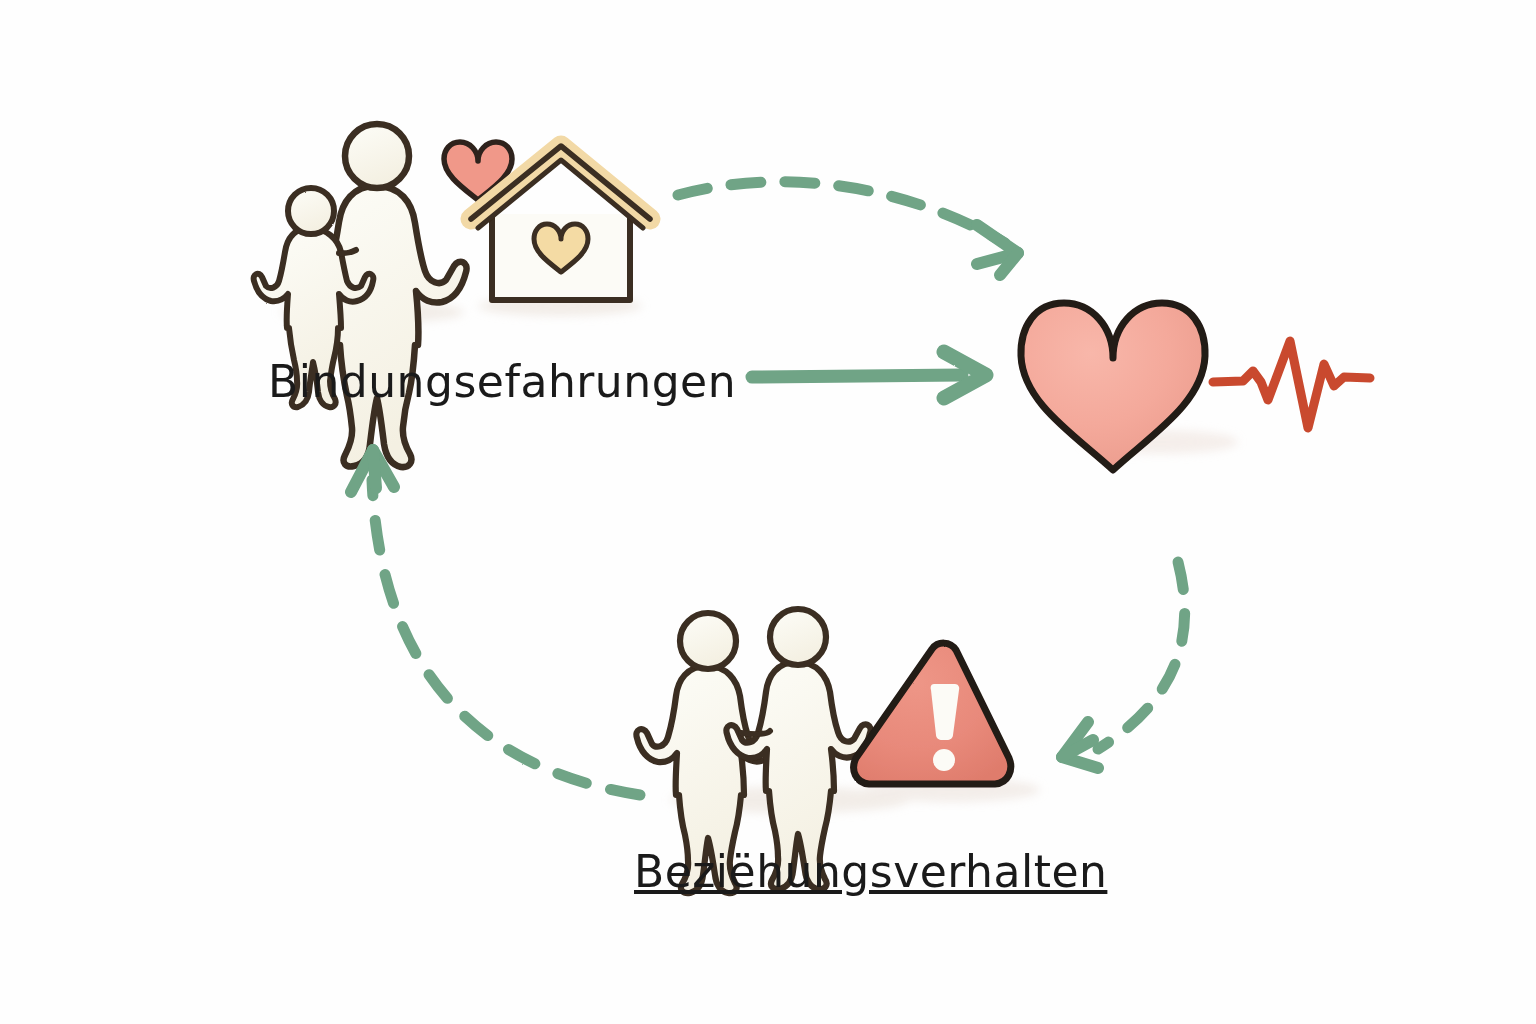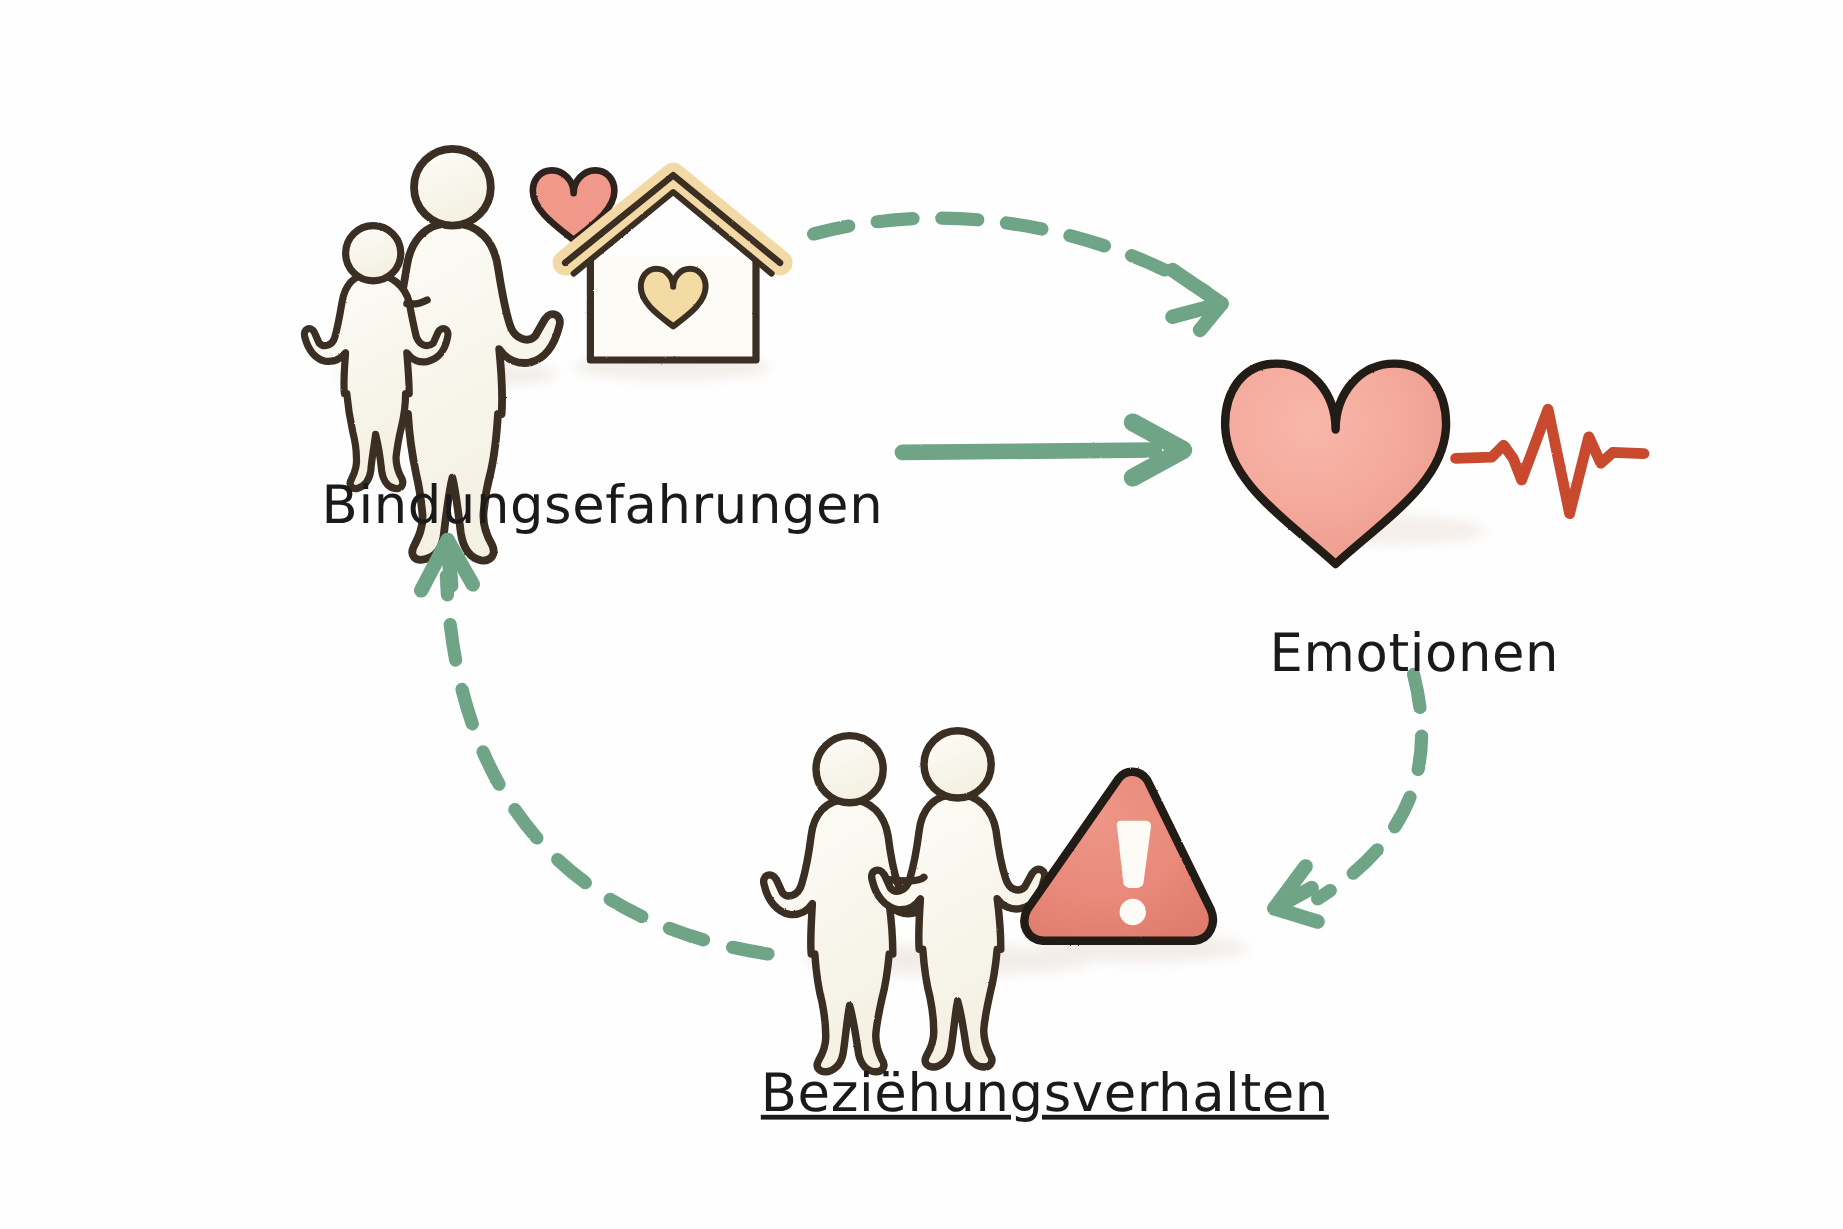--- a/index.html
+++ b/index.html
@@ -26,21 +26,20 @@
     width: 1536px;
     height: 1024px;
   }
   .node-label {
     position: absolute;
     font-family: "DejaVu Sans", sans-serif;
     font-weight: 400;
     color: #1a1a1a;
     white-space: nowrap;
     letter-spacing: 0.5px;
-    margin-top: 40px;
   }
   #label-bindung {
     left: 268px;
     top: 356px;
     font-size: 44px;
   }
   #label-emotionen {
     left: 1058px;
     top: 479px;
     font-size: 44px;
@@ -354,17 +353,16 @@
 
     <g filter="url(#paper-rough)">
       <path d="M640 795 C 480 770 380 672 372 480" fill="none" stroke="#6fa486" stroke-width="11" stroke-linecap="round" stroke-dasharray="30 25"></path>
       <path d="M351 492 L373 450 L394 487" fill="none" stroke="#6fa486" stroke-width="12" stroke-linecap="round" stroke-linejoin="round"></path>
       <path d="M373 450 L376 488" fill="none" stroke="#6fa486" stroke-width="12" stroke-linecap="round"></path>
     </g>
   </svg>
 
   <div class="node-label" id="label-bindung">Bindungsefahrungen</div>
 
-  <div class="node-label" id="label-emotionen">Emotionen</div>
 
   <div class="node-label" id="label-beziehung">Beziëhungsverhalten</div>
 
 </div>
 
 </body></html>

